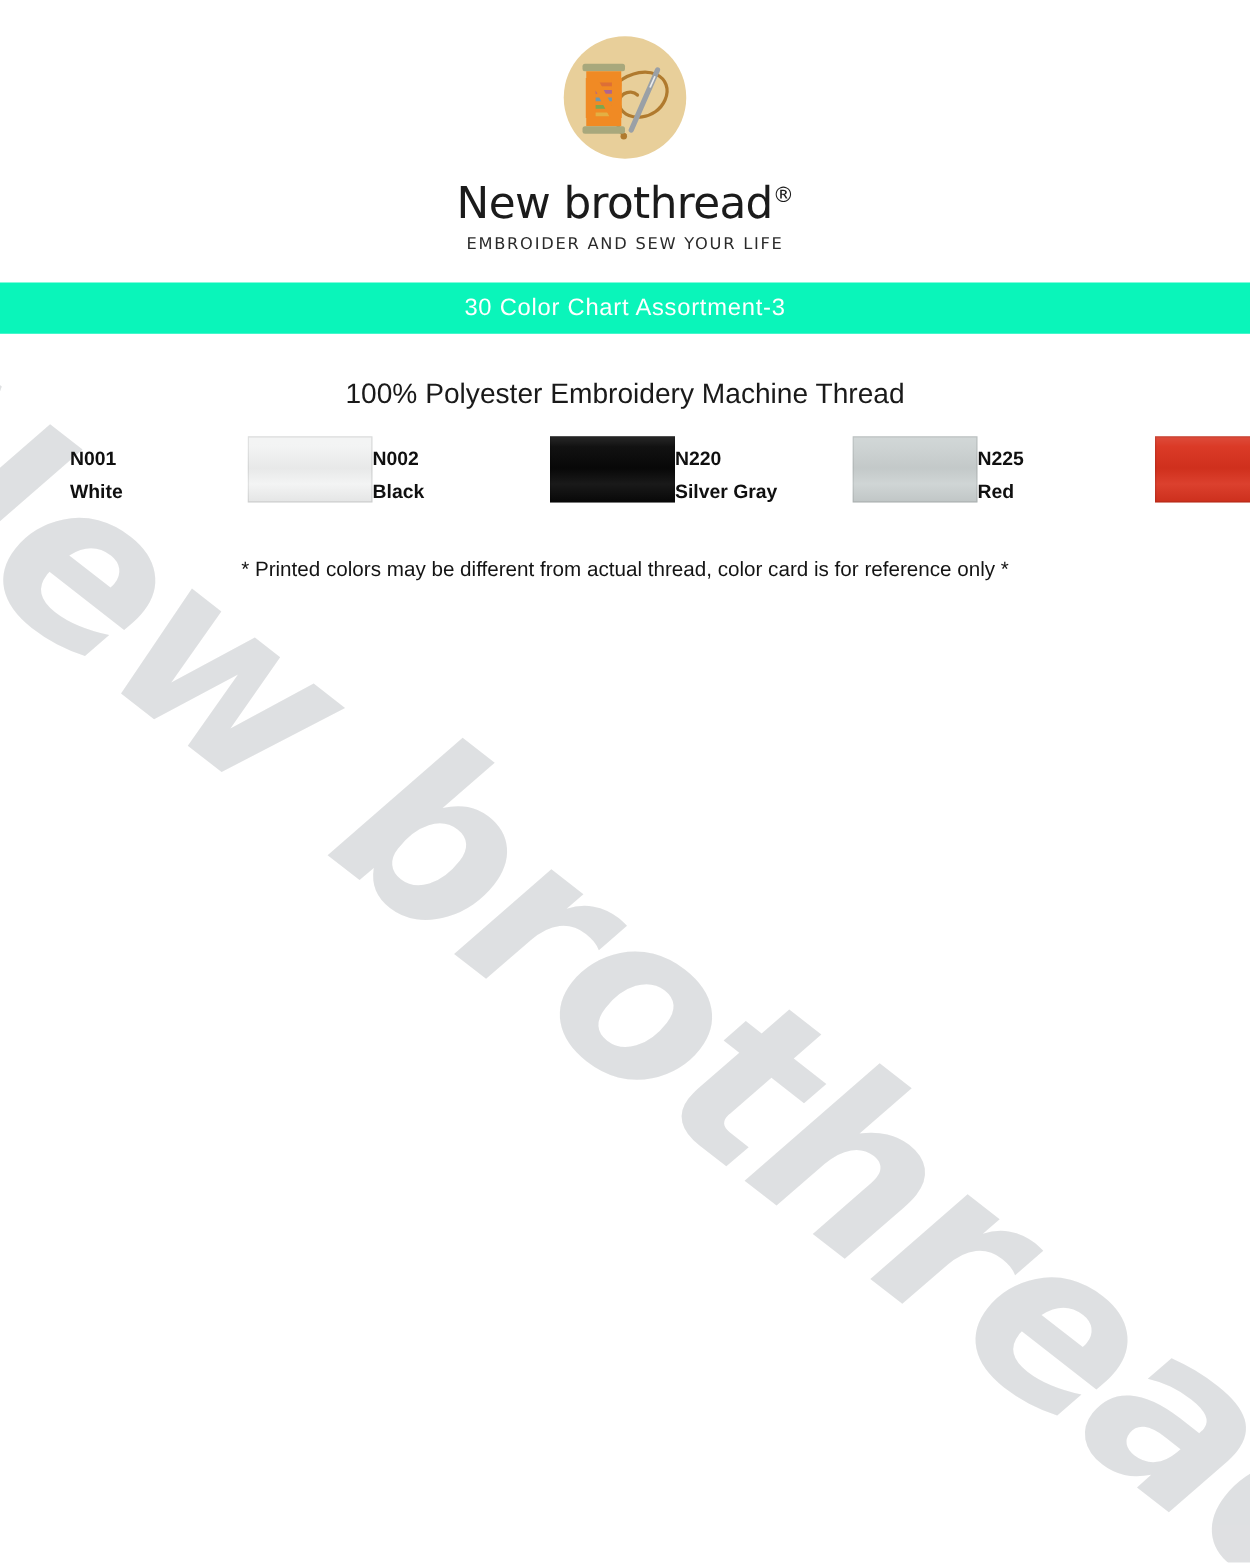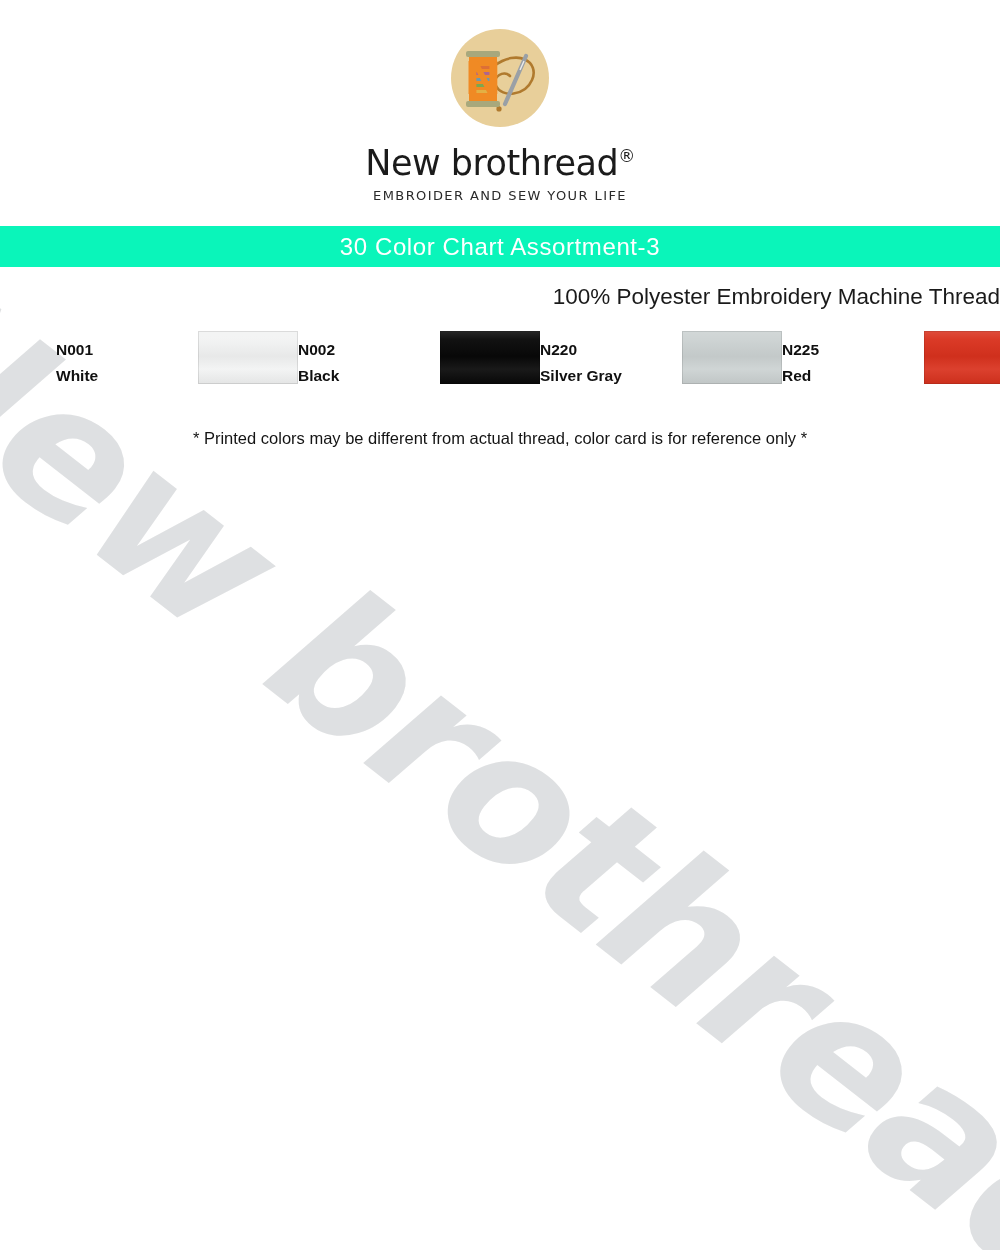--- a/index.html
+++ b/index.html
@@ -90,31 +90,31 @@
     width: 100%;
     height: 41px;
     background: #0af5ba;
     display: flex;
     align-items: center;
     justify-content: center;
   }
   #banner .banner-title {
     color: #ffffff;
     font-family: "Liberation Sans", sans-serif;
-    font-size: 24px;
+    font-size: 19px;
     font-weight: 400;
     letter-spacing: 0.6px;
   }
 
   
   #subtitle {
     position: relative;
     z-index: 10;
-    text-align: right;
-    margin-top: 17px;
+    text-align: center;
+    margin-top: 35px;
     font-family: "Liberation Sans", sans-serif;
     font-size: 22.5px;
     font-weight: 400;
     color: #1a1a1a;
   }
 
   
   #grid {
     position: relative;
     z-index: 10;

